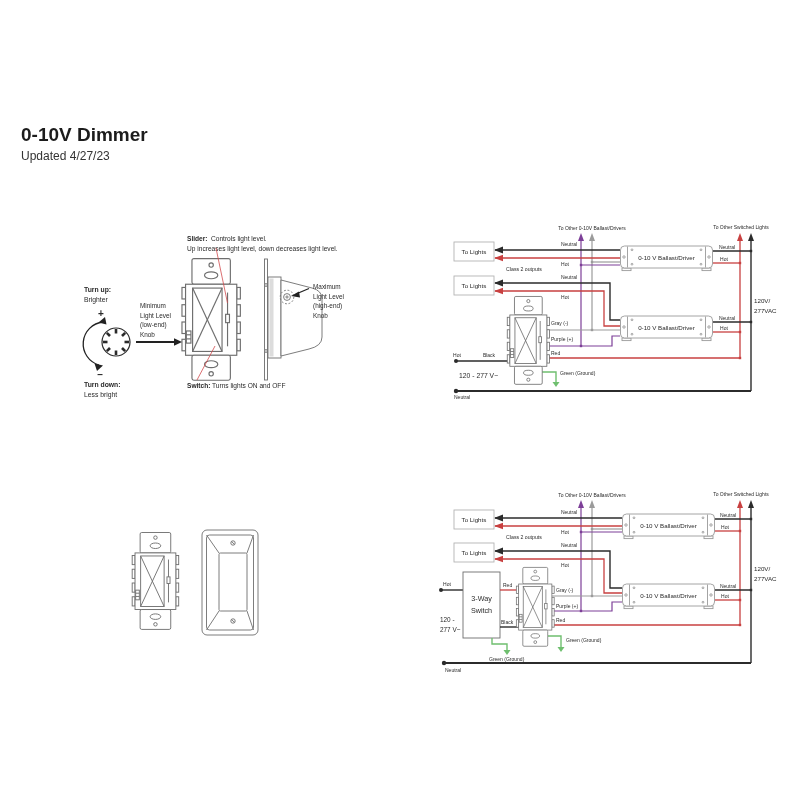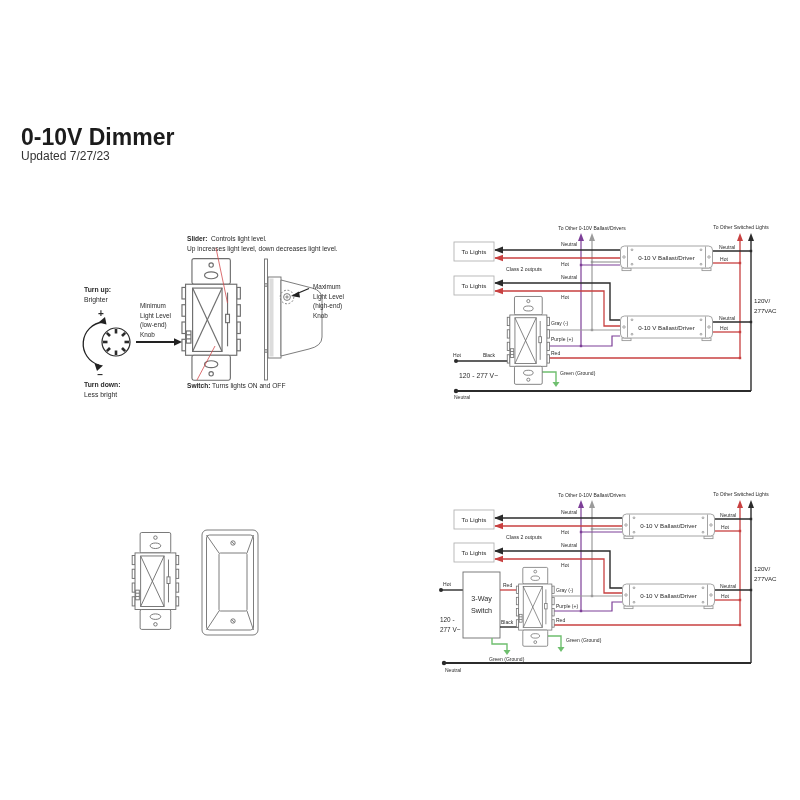--- a/index.html
+++ b/index.html
@@ -1,18 +1,18 @@
 <!DOCTYPE html>
 <html><head>
 <meta charset="utf-8">
 <style>
   html,body{margin:0;padding:0;background:#fff;}
   .page{position:relative;width:800px;height:800px;background:#ffffff;overflow:hidden;
         font-family:"Liberation Sans",sans-serif;}
-  .title{position:absolute;left:21px;top:124px;font-size:23px;font-weight:bold;color:#1c1c1c;}
+  .title{position:absolute;left:21px;top:124px;font-size:19px;font-weight:bold;color:#1c1c1c;}
   .subtitle{position:absolute;left:21px;top:149px;font-size:12px;color:#333;}
   svg{position:absolute;left:0;top:0;}
   svg text{fill:#2a2a2a;font-family:"Liberation Sans",sans-serif;}
   .t5{font-size:5px;} .t52{font-size:5.2px;} .t62{font-size:6.2px;} .t64{font-size:6.4px;}
   .t66{font-size:6.6px;} .t68{font-size:6.8px;} .t72{font-size:7.2px;} .t10{font-size:10px;}
   .b{font-weight:bold;} .mid{text-anchor:middle;}
   .wN{stroke:#2b2b2b;stroke-width:1.4;fill:none;}
   .wNt{stroke:#2b2b2b;stroke-width:1.8;fill:none;}
   .wH{stroke:#c84040;stroke-width:1.3;fill:none;}
   .wG{stroke:#9b9b9b;stroke-width:1.2;fill:none;}
@@ -21,21 +21,21 @@
   .dev{fill:#ffffff;stroke:#6e6e6e;stroke-width:0.9;}
   .box{fill:#ffffff;stroke:#b3b3b3;stroke-width:0.9;}
   .ann{stroke:#d24b4e;stroke-width:0.8;fill:none;}
   .blk{stroke:#222;stroke-width:1.3;fill:none;}
 </style>
 </head>
 <body>
 
 <div class="page">
   <div class="title">0-10V Dimmer</div>
-  <div class="subtitle">Updated 7/27/23</div>
+  <div class="subtitle">Updated 4/27/23</div>
 
   <svg width="800" height="800" viewBox="0 0 800 800">
     <defs>
       <g id="dimmer" fill="#fff" stroke="#6e6e6e" stroke-width="0.9">
         <rect x="7" y="0.5" width="30" height="20" rx="1.5"></rect>
         <circle cx="22" cy="5.5" r="1.7"></circle>
         <ellipse cx="22" cy="13.5" rx="5.2" ry="2.7"></ellipse>
         <rect x="-0.8" y="23" width="2.8" height="9"></rect>
           <rect x="-0.8" y="36.5" width="2.8" height="9"></rect>
         <rect x="-0.8" y="50" width="2.8" height="9"></rect>

